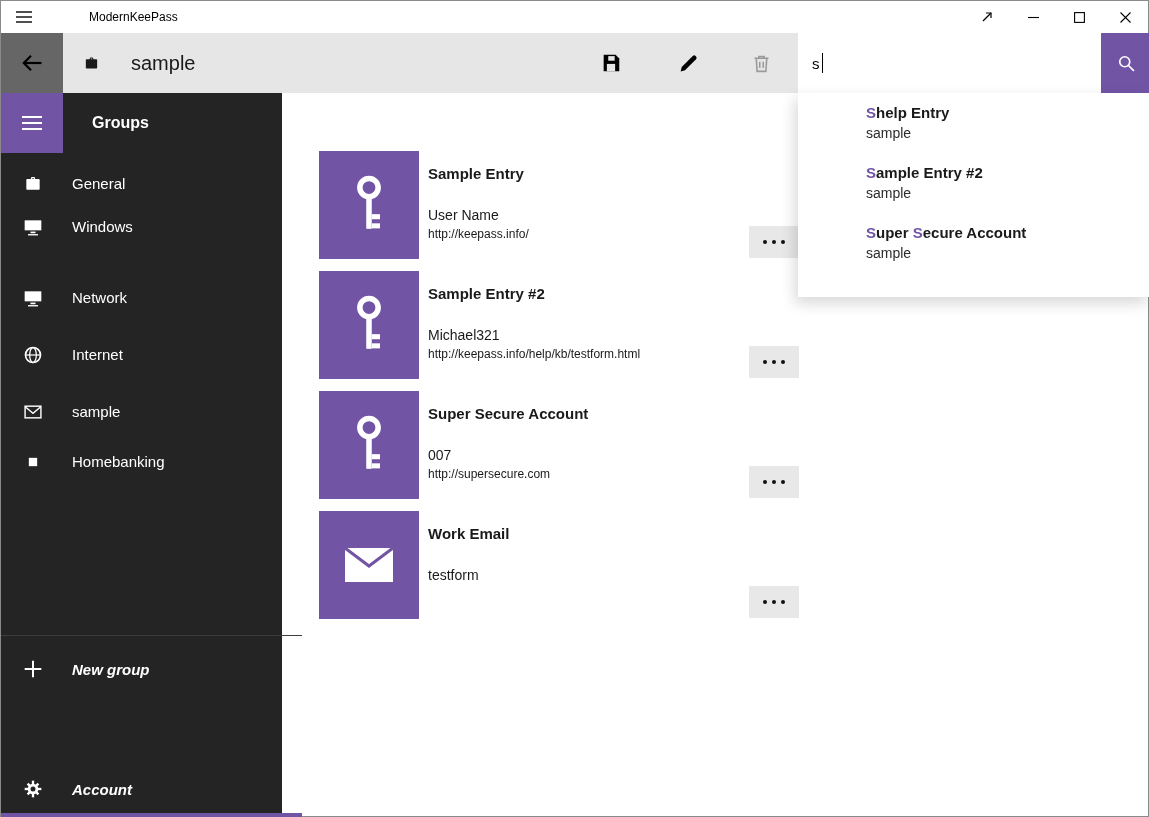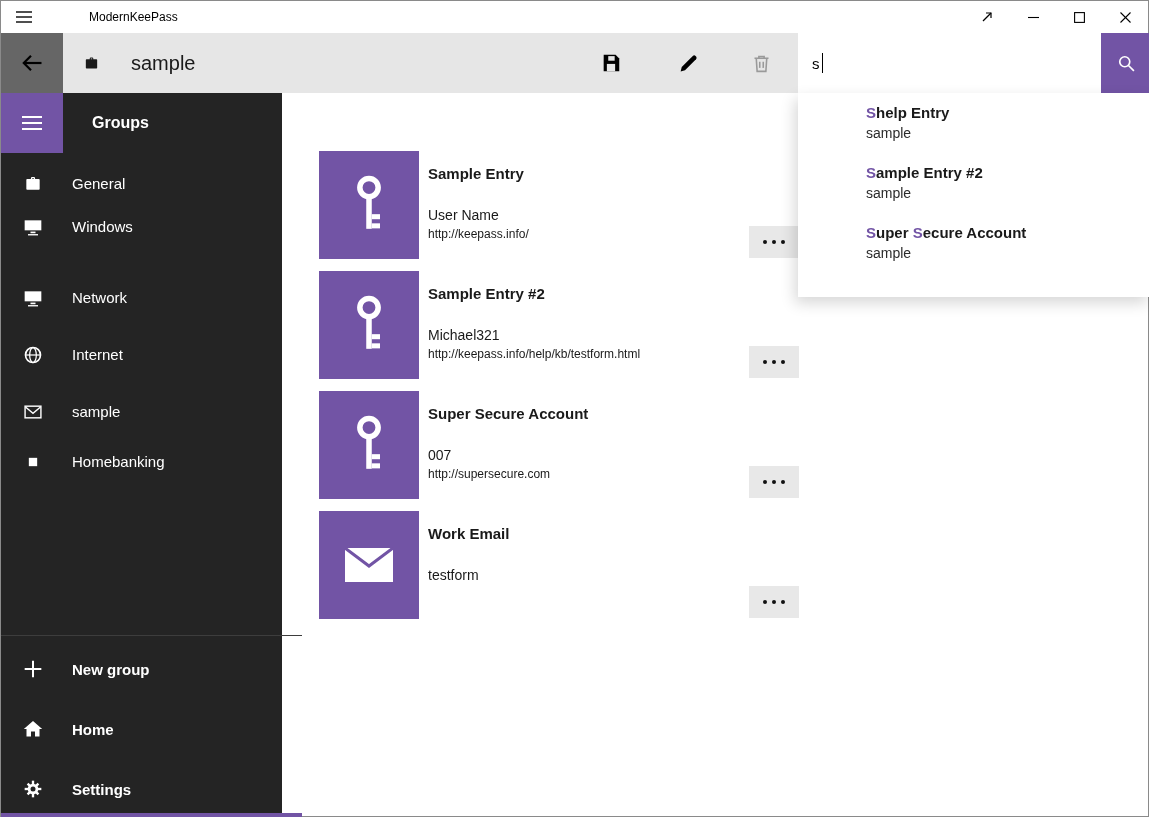--- a/index.html
+++ b/index.html
@@ -69,21 +69,21 @@
     cursor: pointer;
   }
   .pane-heading { position: absolute; left: 91px; top: 0; line-height: 60px; font-size: 16px; font-weight: bold; color: #fff; }
   .nav-item {
     position: absolute; left: 0; width: 301px; height: 57px;
     display: flex; align-items: center; cursor: pointer;
   }
   .nav-icon { position: absolute; left: 22px; width: 20px; height: 20px; display: flex; align-items: center; justify-content: center; }
   .nav-label { position: absolute; left: 71px; font-size: 15px; color: #fff; }
   .action-item { height: 60px; }
-  .action-item .nav-label { font-weight: bold; }
+  .action-item .nav-label { font-weight: bold; font-style: italic; }
   .sidebar-divider { position: absolute; left: 0; top: 542px; width: 301px; height: 1px; background: #3d3d3d; }
   .sidebar-accent-strip { position: absolute; left: 0; bottom: 0; width: 301px; height: 5px; background: #7254a5; }
 
   
   .main { position: absolute; top: 92px; left: 301px; right: 0; bottom: 0; background: #fff; }
   .entry-row { position: absolute; left: 17px; width: 500px; height: 108px; cursor: pointer; }
   .entry-tile {
     position: absolute; left: 0; top: 0; width: 100px; height: 108px;
     background: #7254a5; display: flex; align-items: center; justify-content: center;
   }
@@ -293,45 +293,37 @@
 
     <div class="sidebar-divider"></div>
 
     <div class="nav-item action-item" style="top:546px">
       <span class="nav-icon">
         <svg width="20" height="20" viewBox="0 0 24 24">
             <path d="M10.8 2 h2.4 v8.8 H22 v2.4 h-8.8 V22 h-2.4 v-8.8 H2 v-2.4 h8.8 z" fill="#fff"></path>
           </svg>
       </span>
       <span class="nav-label">New group</span>
-    </div>
-    <div class="nav-item action-item" style="top:606px">
-      <span class="nav-icon">
-        <svg width="20" height="20" viewBox="0 0 24 24" fill="#fff">
-            <path d="M12 2.5 L23 12 h-3.2 V21 h-5.4 v-6 h-4.8 v6 H4.2 V12 H1 z"></path>
-          </svg>
-      </span>
-      <span class="nav-label">Home</span>
     </div>
     <div class="nav-item action-item" style="top:666px">
       <span class="nav-icon">
         <svg width="20" height="20" viewBox="0 0 24 24">
           <g fill="#fff">
             <rect x="10.6" y="2" width="2.8" height="20"></rect>
             <rect x="2" y="10.6" width="20" height="2.8"></rect>
             <g transform="rotate(45 12 12)">
                 <rect x="10.6" y="2.8" width="2.8" height="18.4"></rect>
                 <rect x="2.8" y="10.6" width="18.4" height="2.8"></rect>
               </g>
             <circle cx="12" cy="12" r="6.4"></circle>
           </g>
           <circle cx="12" cy="12" r="3" fill="#242424"></circle>
         </svg>
       </span>
-      <span class="nav-label">Settings</span>
+      <span class="nav-label">Account</span>
     </div>
 
     <div class="sidebar-accent-strip"></div>
   </div>
 
   <div class="main">
 
     <div class="entry-row" style="top:58px">
       <div class="entry-tile">
         <span>

